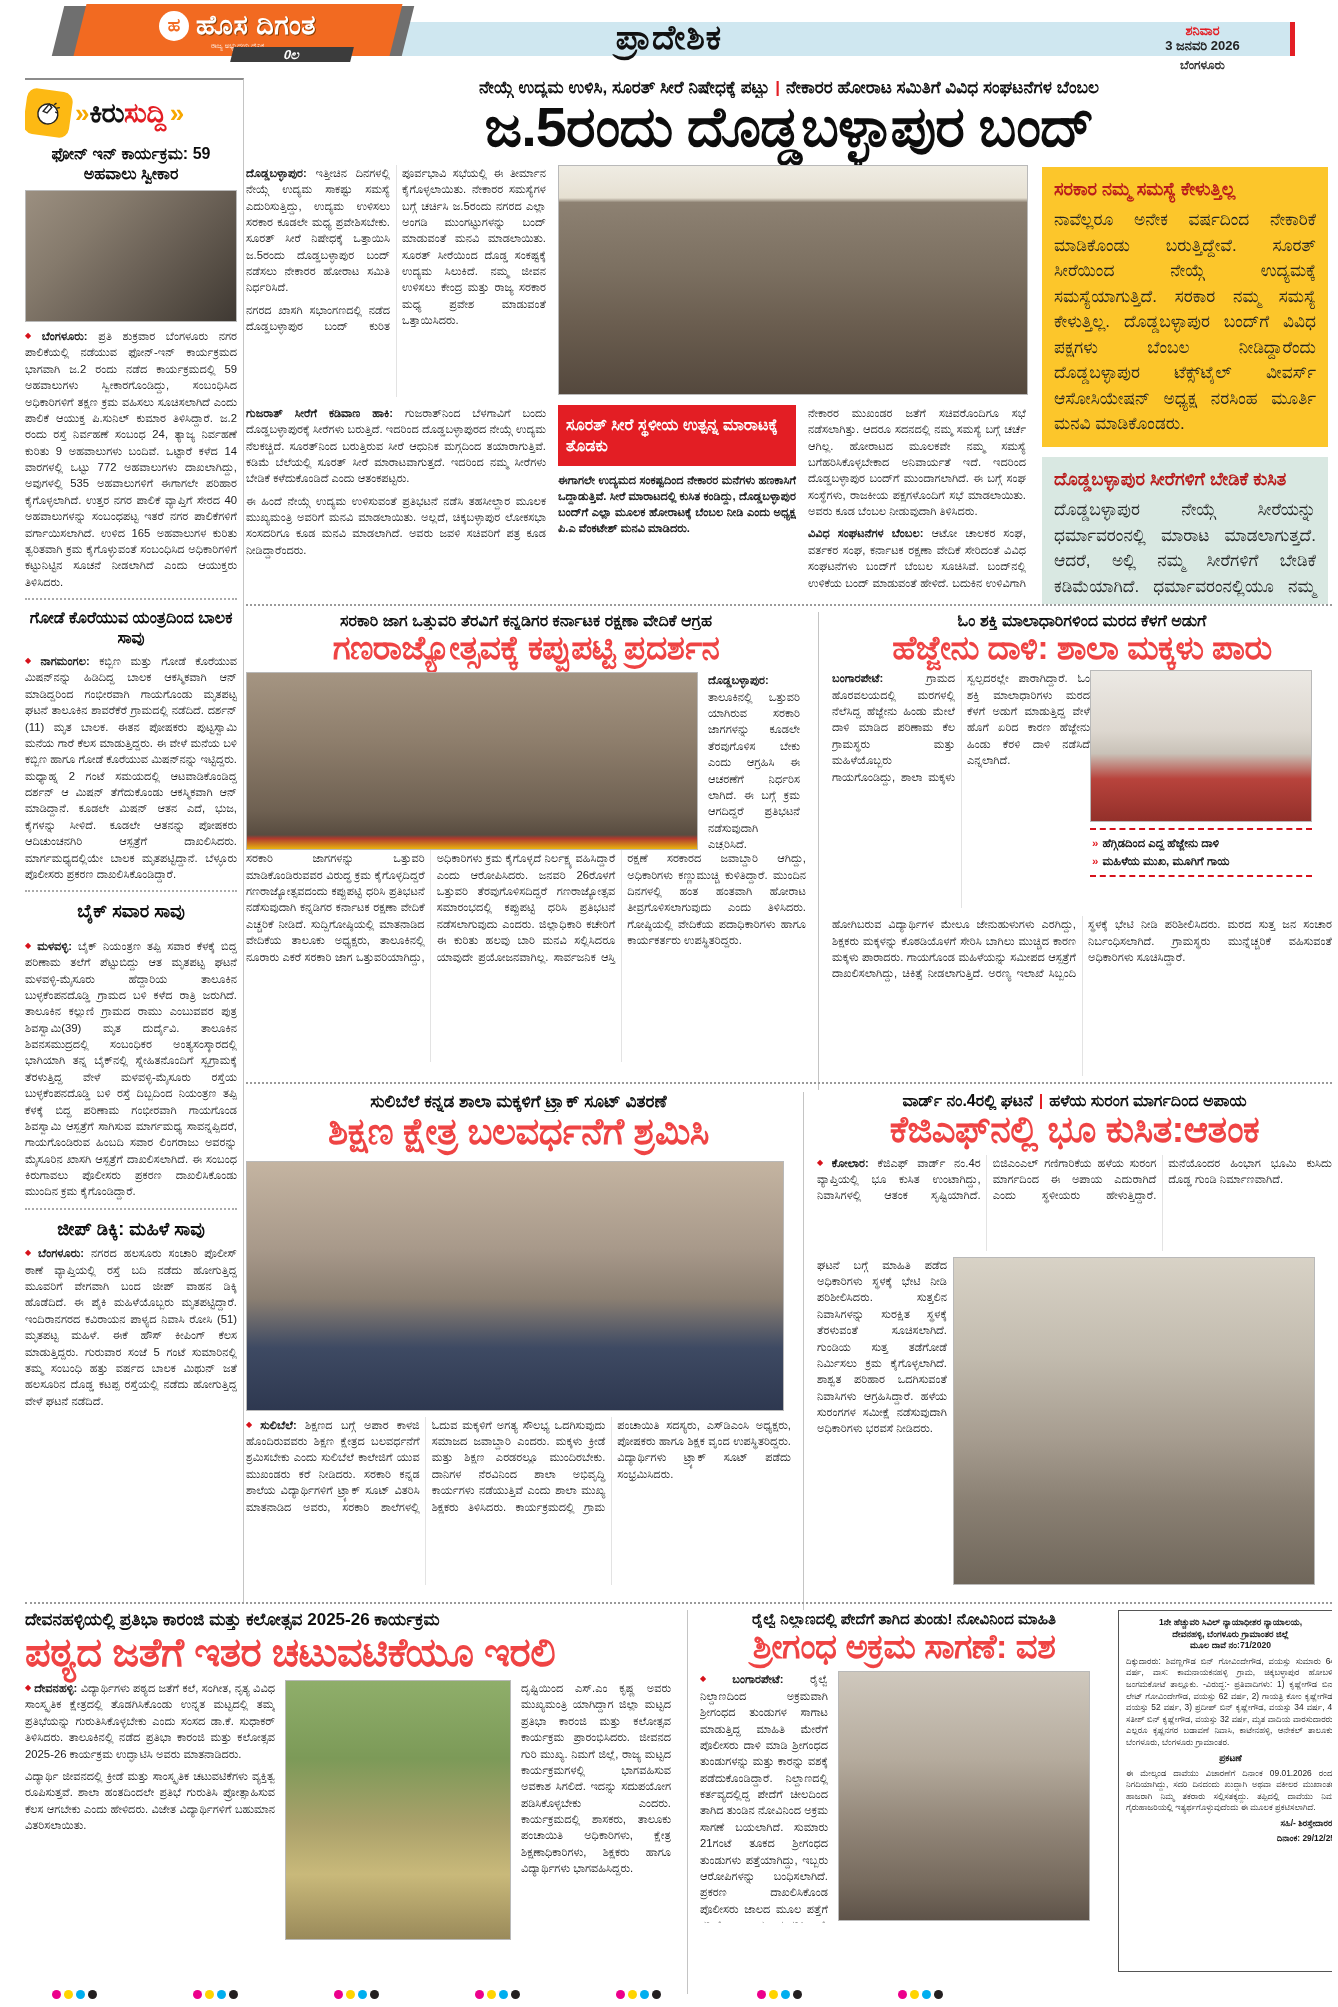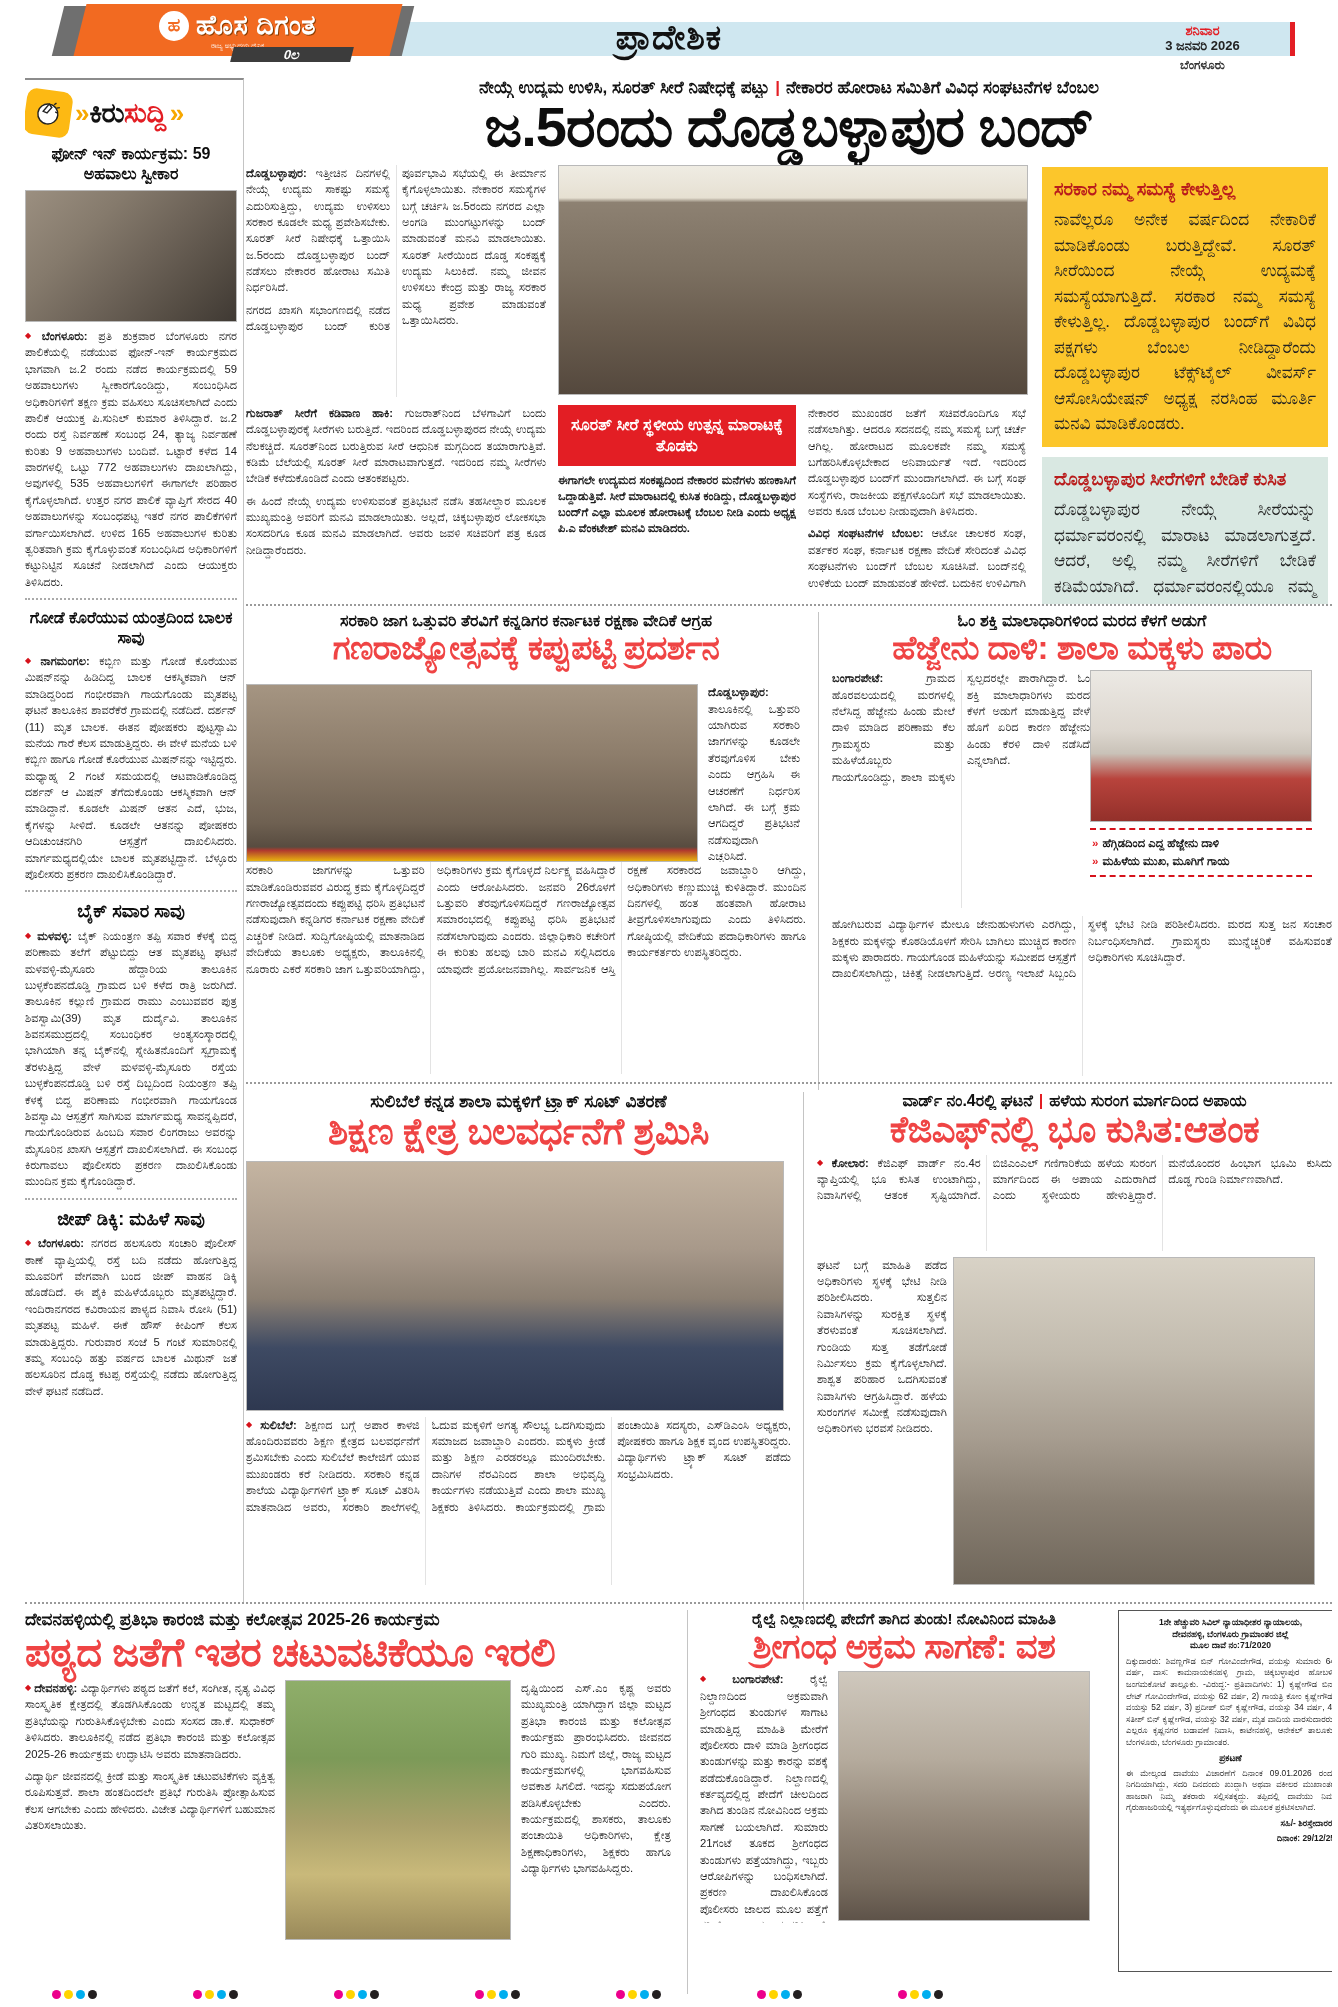--- a/index.html
+++ b/index.html
@@ -59,36 +59,36 @@
   .lead-flex{display:flex;gap:14px;margin-top:8px;}
   .lead-left{width:782px;flex:0 0 auto;}
   .regA{display:flex;gap:12px;}
   .regA-text{width:300px;flex:0 0 auto;height:232px;overflow:hidden;}
   .regA-photo{width:470px;height:230px;flex:0 0 auto;
       background:linear-gradient(180deg,#efece3 0%,#e6e0d2 14%,#8d8172 16%,#7c7061 45%,#6a5d4f 70%,#54483d 100%);}
   .regB{display:flex;gap:12px;margin-top:8px;}
   .regB-c1{width:300px;flex:0 0 auto;height:190px;overflow:hidden;}
   .regB-c2{width:238px;flex:0 0 auto;}
   .regB-c3{width:218px;flex:0 0 auto;height:190px;overflow:hidden;}
-  .red-box{background:#e31e24;color:#fff;font-weight:bold;font-size:16px;line-height:1.3;text-align:center;padding:10px 8px;}
+  .red-box{background:#e31e24;color:#fff;font-weight:bold;font-size:16px;line-height:1.3;padding:10px 8px;}
   .bold-note{font-weight:bold;font-size:11.3px;line-height:1.42;text-align:justify;margin-top:6px;}
 
   
   .sidebar{width:286px;flex:0 0 auto;padding-top:2px;}
   .box-yellow{background:#fcc62b;padding:12px 12px 10px 12px;margin-bottom:10px;}
   .box-teal{background:#d9e8e2;padding:12px 12px 10px 12px;margin-bottom:8px;}
   .sb-title{font-size:18px;font-weight:bold;line-height:1.2;margin-bottom:7px;color:#b91c1c;}
   .sb-body{font-size:17px;line-height:1.5;text-align:justify;color:#222;}
 
   
   #midband{top:604px;left:246px;width:1086px;height:478px;border-top:2px dotted #9a9a9a;padding-top:6px;}
   .mid-flex{display:flex;height:100%;}
   .mid-left{width:560px;flex:0 0 auto;padding-right:12px;}
   .mid-right{width:500px;flex:0 0 auto;border-left:1px solid #c4c4c4;padding-left:13px;}
-  .ml-row{display:flex;gap:10px;margin-top:18px;}
+  .ml-row{display:flex;gap:10px;margin-top:6px;}
   .ml-photo{width:452px;height:178px;flex:0 0 auto;
      background:linear-gradient(180deg,#a59582 0%,#8d7d6b 40%,#6f6152 78%,#584c40 92%,#b03a2e 94%,#e8b30f 100%);}
   .ml-side{width:92px;height:178px;overflow:hidden;}
   .ml-cols{margin-top:0;height:212px;overflow:hidden;}
   .mr-row{display:flex;margin-top:4px;}
   .mr-text{width:258px;flex:0 0 auto;height:238px;overflow:hidden;}
   .mr-photocol{width:222px;flex:0 0 auto;}
   .mr-photo{width:100%;height:152px;
      background:linear-gradient(180deg,#ece9e4 0%,#ddd7cf 40%,#c9c2b8 55%,#b8433c 72%,#93302a 100%);}
   .mr-bullets{margin-top:6px;border-top:2px dashed #d6121b;border-bottom:2px dashed #d6121b;padding:5px 2px;}
@@ -191,21 +191,21 @@
 
     <div class="lc-art">
       <div class="hl-sm" style="font-size:16px;">ಗೋಡೆ ಕೊರೆಯುವ ಯಂತ್ರದಿಂದ ಬಾಲಕ ಸಾವು</div>
       <div class="body-txt" style="margin-top:5px;">
           <p><span class="red-bullet">◆</span><b class="dateline">ನಾಗಮಂಗಲ:</b> <span>ಕಬ್ಬಿಣ ಮತ್ತು ಗೋಡೆ ಕೊರೆಯುವ ಮಿಷನ್‌ನನ್ನು ಹಿಡಿದಿದ್ದ ಬಾಲಕ ಆಕಸ್ಮಿಕವಾಗಿ ಆನ್ ಮಾಡಿದ್ದರಿಂದ ಗಂಭೀರವಾಗಿ ಗಾಯಗೊಂಡು ಮೃತಪಟ್ಟ ಘಟನೆ ತಾಲೂಕಿನ ಶಾವರೆಕೆರೆ ಗ್ರಾಮದಲ್ಲಿ ನಡೆದಿದೆ. ದರ್ಶನ್ (11) ಮೃತ ಬಾಲಕ. ಈತನ ಪೋಷಕರು ಪುಟ್ಟಸ್ವಾಮಿ ಮನೆಯ ಗಾರೆ ಕೆಲಸ ಮಾಡುತ್ತಿದ್ದರು. ಈ ವೇಳೆ ಮನೆಯ ಬಳಿ ಕಬ್ಬಿಣ ಹಾಗೂ ಗೋಡೆ ಕೊರೆಯುವ ಮಿಷನ್‌ನನ್ನು ಇಟ್ಟಿದ್ದರು. ಮಧ್ಯಾಹ್ನ 2 ಗಂಟೆ ಸಮಯದಲ್ಲಿ ಆಟವಾಡಿಕೊಂಡಿದ್ದ ದರ್ಶನ್ ಆ ಮಿಷನ್ ತೆಗೆದುಕೊಂಡು ಆಕಸ್ಮಿಕವಾಗಿ ಆನ್ ಮಾಡಿದ್ದಾನೆ. ಕೂಡಲೇ ಮಿಷನ್ ಆತನ ಎದೆ, ಭುಜ, ಕೈಗಳನ್ನು ಸೀಳಿದೆ. ಕೂಡಲೇ ಆತನನ್ನು ಪೋಷಕರು ಆದಿಚುಂಚನಗಿರಿ ಆಸ್ಪತ್ರೆಗೆ ದಾಖಲಿಸಿದರು. ಮಾರ್ಗಮಧ್ಯದಲ್ಲಿಯೇ ಬಾಲಕ ಮೃತಪಟ್ಟಿದ್ದಾನೆ. ಬೆಳ್ಳೂರು ಪೊಲೀಸರು ಪ್ರಕರಣ ದಾಖಲಿಸಿಕೊಂಡಿದ್ದಾರೆ.</span></p>
         </div>
     </div>
 
     <div class="lc-art">
       <div class="hl-sm" style="font-size:18px;">ಬೈಕ್ ಸವಾರ ಸಾವು</div>
-      <div class="body-txt" style="margin-top:5px;">
+      <div class="body-txt" style="margin-top:15px;">
           <p><span class="red-bullet">◆</span><b class="dateline">ಮಳವಳ್ಳಿ:</b> <span>ಬೈಕ್ ನಿಯಂತ್ರಣ ತಪ್ಪಿ ಸವಾರ ಕೆಳಕ್ಕೆ ಬಿದ್ದ ಪರಿಣಾಮ ತಲೆಗೆ ಪೆಟ್ಟುಬಿದ್ದು ಆತ ಮೃತಪಟ್ಟ ಘಟನೆ ಮಳವಳ್ಳಿ-ಮೈಸೂರು ಹೆದ್ದಾರಿಯ ತಾಲೂಕಿನ ಬುಳ್ಳಕೆಂಪನದೊಡ್ಡಿ ಗ್ರಾಮದ ಬಳಿ ಕಳೆದ ರಾತ್ರಿ ಜರುಗಿದೆ. ತಾಲೂಕಿನ ಕಲ್ಲುಣಿ ಗ್ರಾಮದ ರಾಮು ಎಂಬುವವರ ಪುತ್ರ ಶಿವಸ್ವಾಮಿ(39) ಮೃತ ದುರ್ದೈವಿ. ತಾಲೂಕಿನ ಶಿವನಸಮುದ್ರದಲ್ಲಿ ಸಂಬಂಧಿಕರ ಅಂತ್ಯಸಂಸ್ಕಾರದಲ್ಲಿ ಭಾಗಿಯಾಗಿ ತನ್ನ ಬೈಕ್‌ನಲ್ಲಿ ಸ್ನೇಹಿತನೊಂದಿಗೆ ಸ್ವಗ್ರಾಮಕ್ಕೆ ತೆರಳುತ್ತಿದ್ದ ವೇಳೆ ಮಳವಳ್ಳಿ-ಮೈಸೂರು ರಸ್ತೆಯ ಬುಳ್ಳಕೆಂಪನದೊಡ್ಡಿ ಬಳಿ ರಸ್ತೆ ದಿಬ್ಬದಿಂದ ನಿಯಂತ್ರಣ ತಪ್ಪಿ ಕೆಳಕ್ಕೆ ಬಿದ್ದ ಪರಿಣಾಮ ಗಂಭೀರವಾಗಿ ಗಾಯಗೊಂಡ ಶಿವಸ್ವಾಮಿ ಆಸ್ಪತ್ರೆಗೆ ಸಾಗಿಸುವ ಮಾರ್ಗಮಧ್ಯ ಸಾವನ್ನಪ್ಪಿದರೆ, ಗಾಯಗೊಂಡಿರುವ ಹಿಂಬದಿ ಸವಾರ ಲಿಂಗರಾಜು ಅವರನ್ನು ಮೈಸೂರಿನ ಖಾಸಗಿ ಆಸ್ಪತ್ರೆಗೆ ದಾಖಲಿಸಲಾಗಿದೆ. ಈ ಸಂಬಂಧ ಕಿರುಗಾವಲು ಪೊಲೀಸರು ಪ್ರಕರಣ ದಾಖಲಿಸಿಕೊಂಡು ಮುಂದಿನ ಕ್ರಮ ಕೈಗೊಂಡಿದ್ದಾರೆ.</span></p>
         </div>
     </div>
 
     <div class="lc-art">
       <div class="hl-sm" style="font-size:18px;">ಜೀಪ್ ಡಿಕ್ಕಿ: ಮಹಿಳೆ ಸಾವು</div>
       <div class="body-txt" style="margin-top:5px;">
           <p><span class="red-bullet">◆</span><b class="dateline">ಬೆಂಗಳೂರು:</b> <span>ನಗರದ ಹಲಸೂರು ಸಂಚಾರಿ ಪೊಲೀಸ್ ಠಾಣೆ ವ್ಯಾಪ್ತಿಯಲ್ಲಿ ರಸ್ತೆ ಬದಿ ನಡೆದು ಹೋಗುತ್ತಿದ್ದ ಮೂವರಿಗೆ ವೇಗವಾಗಿ ಬಂದ ಜೀಪ್ ವಾಹನ ಡಿಕ್ಕಿ ಹೊಡೆದಿದೆ. ಈ ಪೈಕಿ ಮಹಿಳೆಯೊಬ್ಬರು ಮೃತಪಟ್ಟಿದ್ದಾರೆ. ಇಂದಿರಾನಗರದ ಕವಿರಾಯನ ಪಾಳ್ಯದ ನಿವಾಸಿ ರೋಸಿ (51) ಮೃತಪಟ್ಟ ಮಹಿಳೆ. ಈಕೆ ಹೌಸ್ ಕೀಪಿಂಗ್ ಕೆಲಸ ಮಾಡುತ್ತಿದ್ದರು. ಗುರುವಾರ ಸಂಜೆ 5 ಗಂಟೆ ಸುಮಾರಿನಲ್ಲಿ ತಮ್ಮ ಸಂಬಂಧಿ ಹತ್ತು ವರ್ಷದ ಬಾಲಕ ಮಿಥುನ್ ಜತೆ ಹಲಸೂರಿನ ದೊಡ್ಡ ಕಟಪ್ಪ ರಸ್ತೆಯಲ್ಲಿ ನಡೆದು ಹೋಗುತ್ತಿದ್ದ ವೇಳೆ ಘಟನೆ ನಡೆದಿದೆ.</span></p>
         </div>
     </div>

